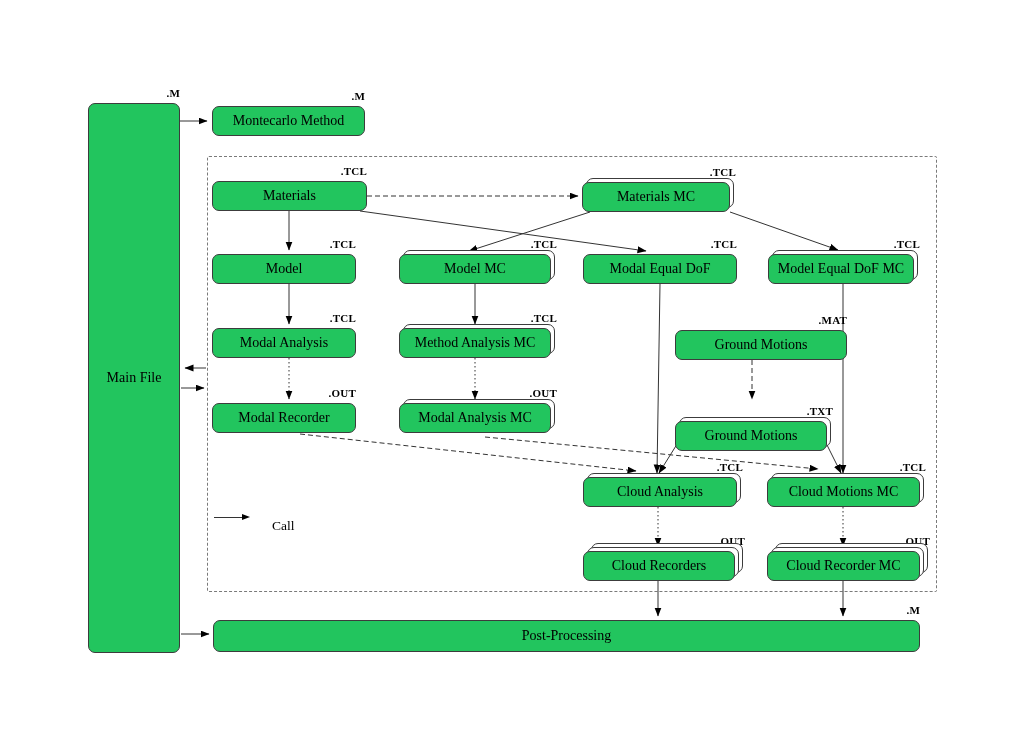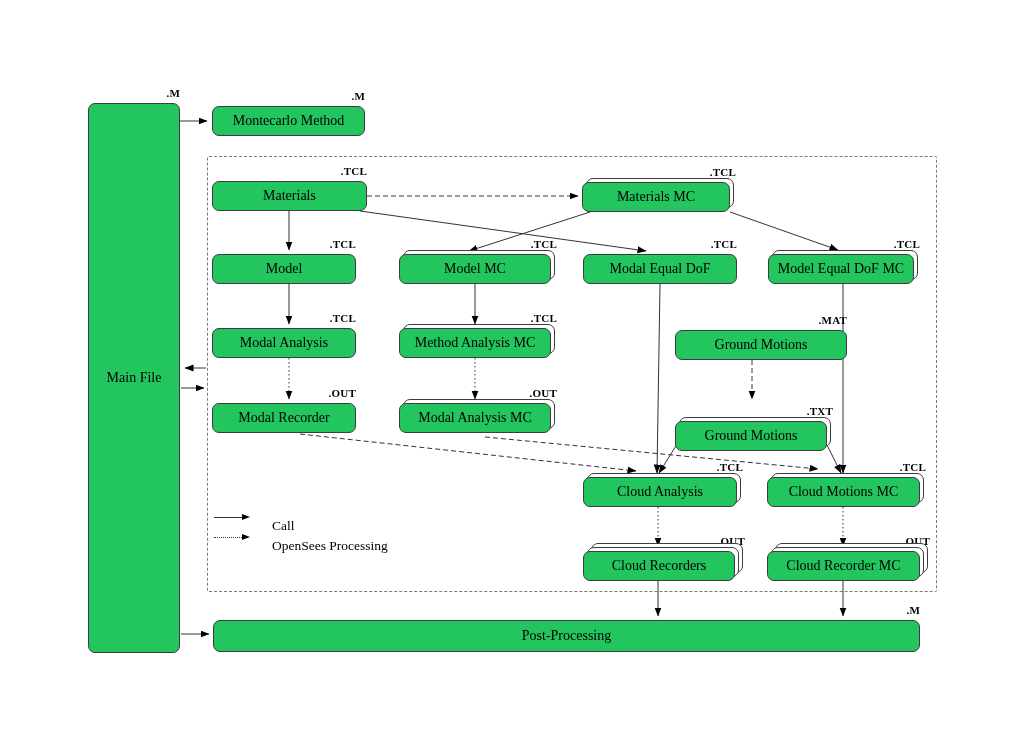--- a/index.html
+++ b/index.html
@@ -229,22 +229,15 @@
   </div>
 
   <div id="legend">
     <div class="legend-row">
       <span class="legend-line solid">
           <span class="ln"></span>
           <span class="ah"></span>
         </span>
       <span class="legend-label">Call</span>
     </div>
-    <div class="legend-row">
-      <span class="legend-line dotted">
-          <span class="ln"></span>
-          <span class="ah"></span>
-        </span>
-      <span class="legend-label">OpenSees Processing</span>
-    </div>
   </div>
 
 </div>
 
 </body></html>

